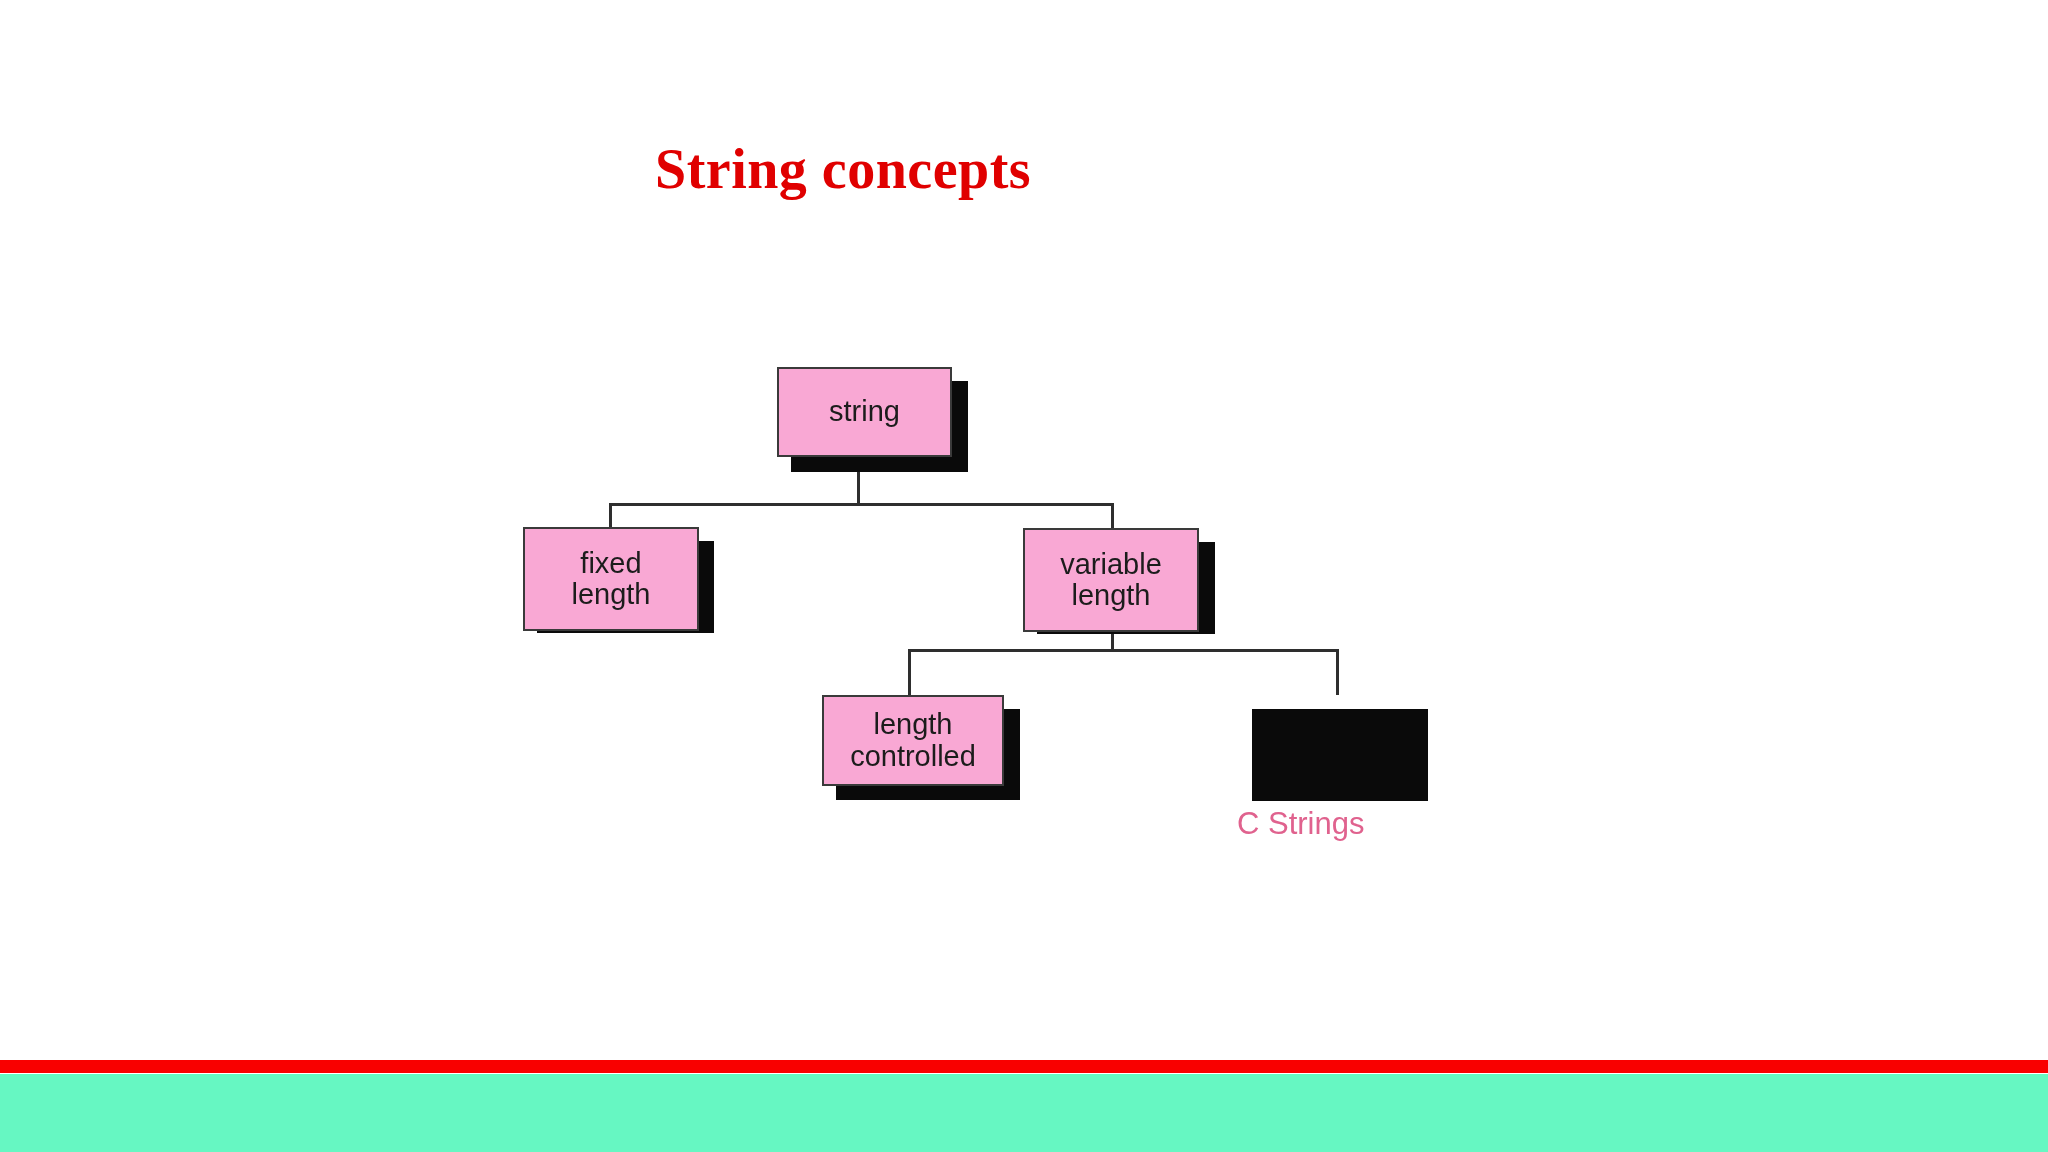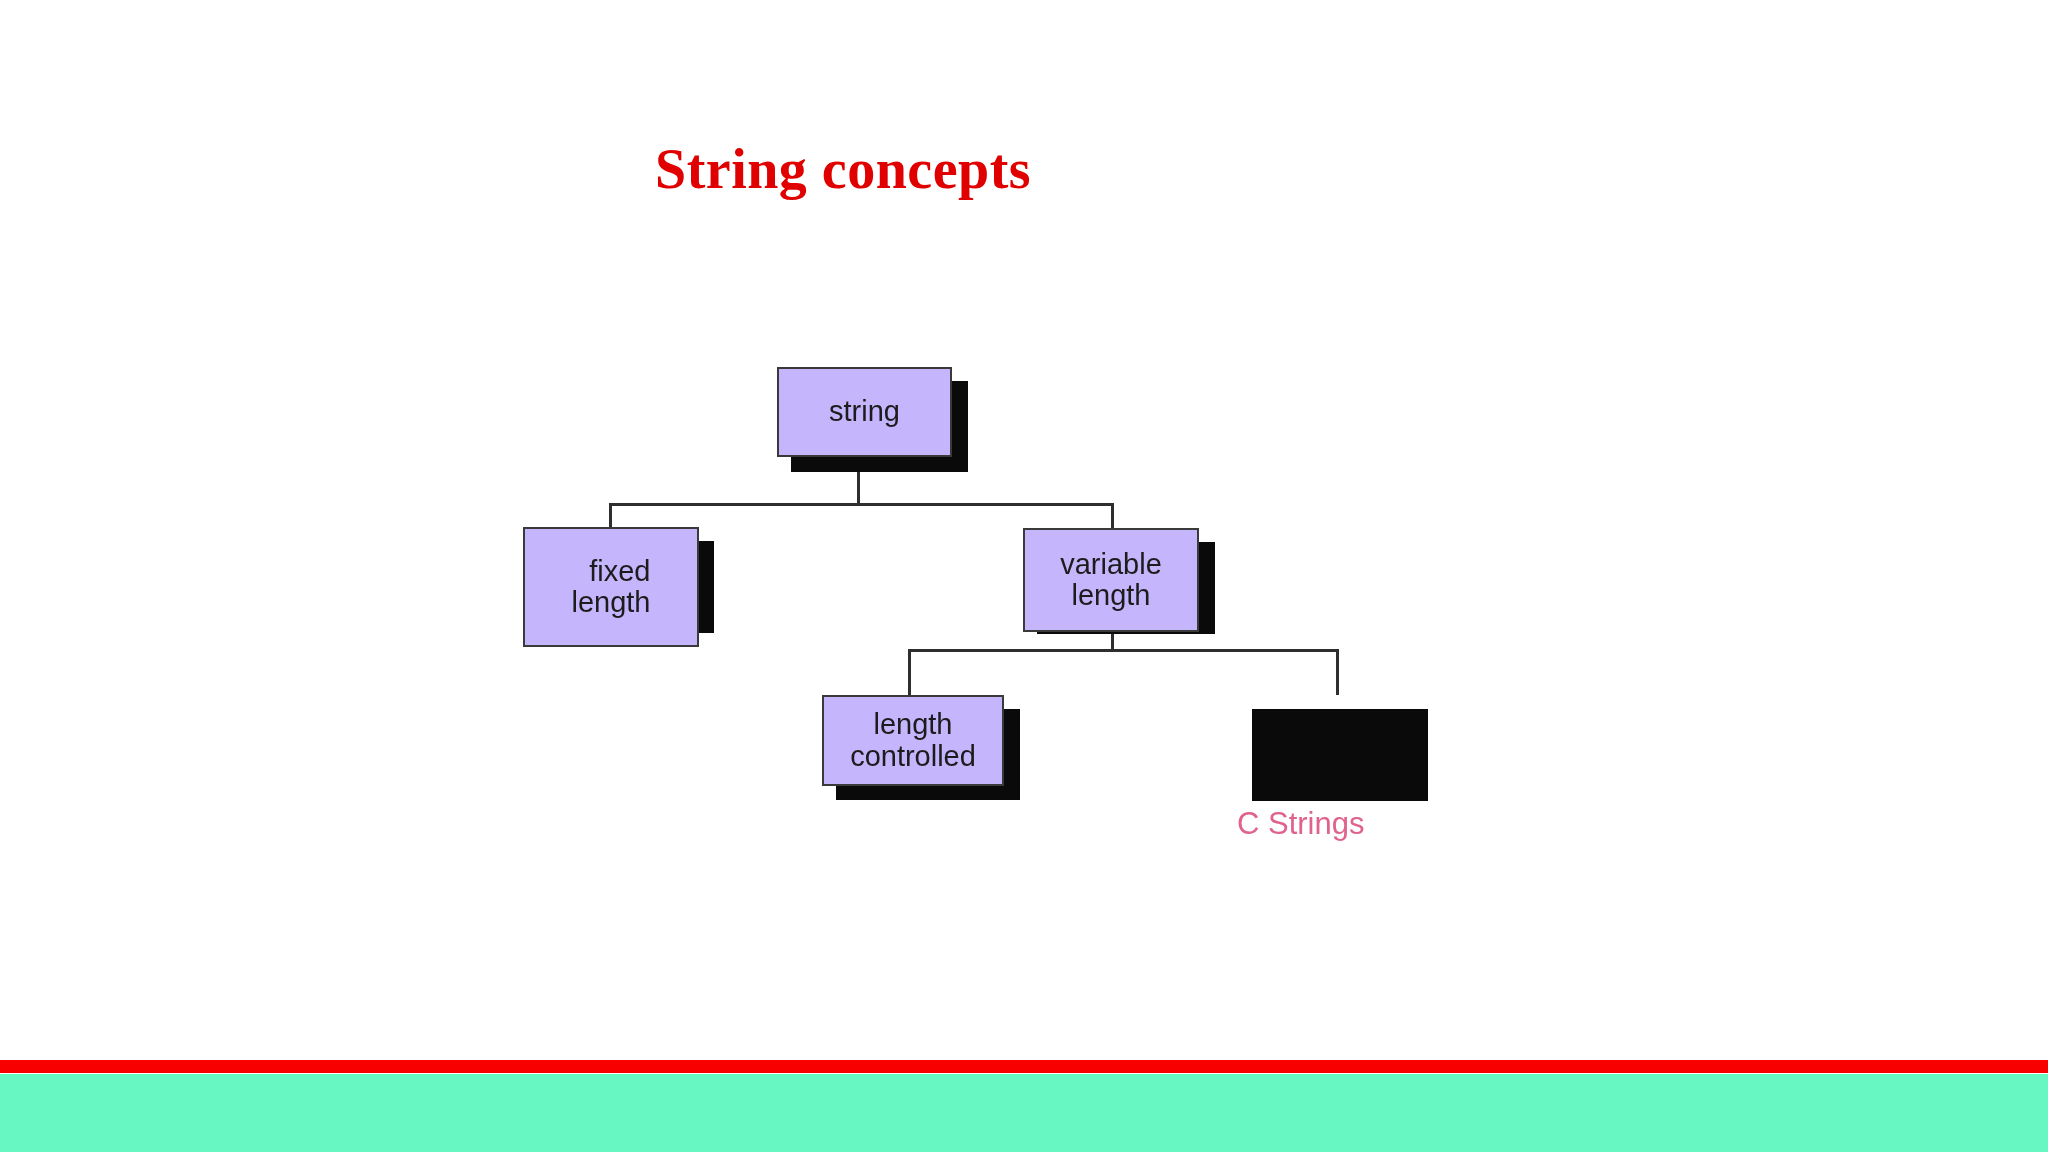--- a/index.html
+++ b/index.html
@@ -44,21 +44,21 @@
     top: 0;
     width: 2048px;
     height: 1152px;
   }
 
   
   .node {
     position: absolute;
     box-sizing: border-box;
     border: 2px solid #3a3a3a;
-    background: #c4b5fd;
+    background: #f9a8d4;
     color: #1c1c1c;
     font-family: "Liberation Sans", sans-serif;
     font-size: 29px;
     line-height: 1.08;
     text-align: center;
     display: flex;
     align-items: center;
     justify-content: center;
     z-index: 3;
   }
@@ -134,21 +134,21 @@
     <div class="conn conn-h" style="left:908px; top:649px; width:431px;"></div>
     <div class="conn conn-v" style="left:908px; top:649px; height:46px;"></div>
     <div class="conn conn-v" style="left:1336px; top:649px; height:46px;"></div>
 
     <div class="node-shadow" style="left:791px; top:381px; width:177px; height:91px;"></div>
     <div class="node" style="left:777px; top:367px; width:175px; height:90px;">
       <span class="node-text">string</span>
     </div>
 
     <div class="node-shadow" style="left:537px; top:541px; width:177px; height:92px;"></div>
-    <div class="node" style="left:523px; top:527px; width:176px; height:120px;text-align:right;">
+    <div class="node" style="left:523px; top:527px; width:176px; height:104px;">
       <span class="node-text">fixed
 length</span>
     </div>
 
     <div class="node-shadow" style="left:1037px; top:542px; width:178px; height:92px;"></div>
     <div class="node" style="left:1023px; top:528px; width:176px; height:104px;">
       <span class="node-text">variable
 length</span>
     </div>
 

